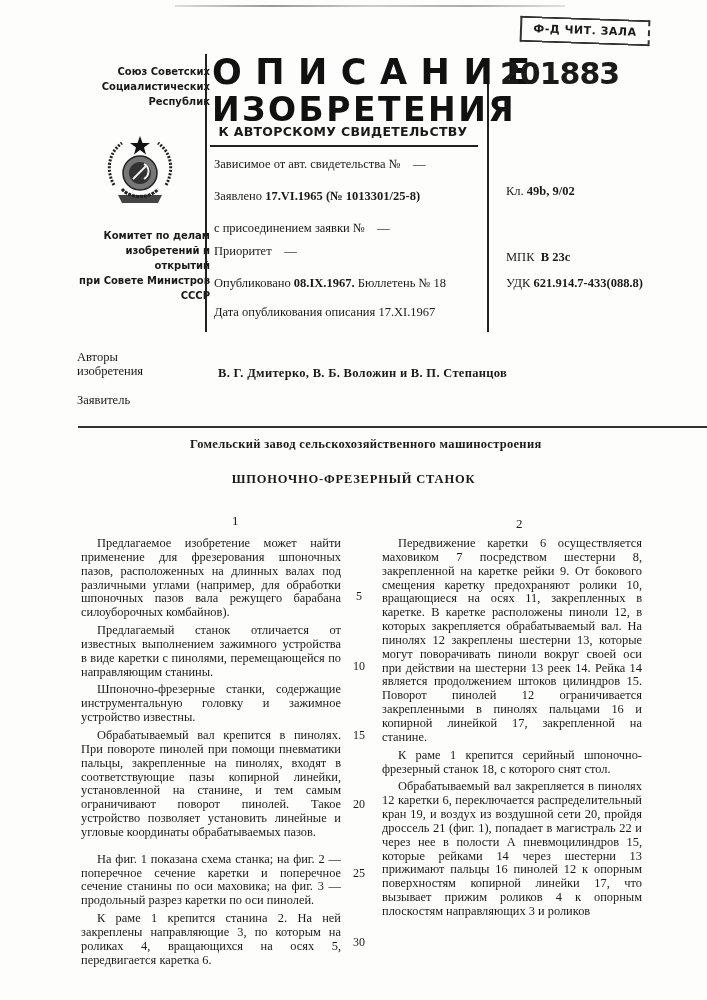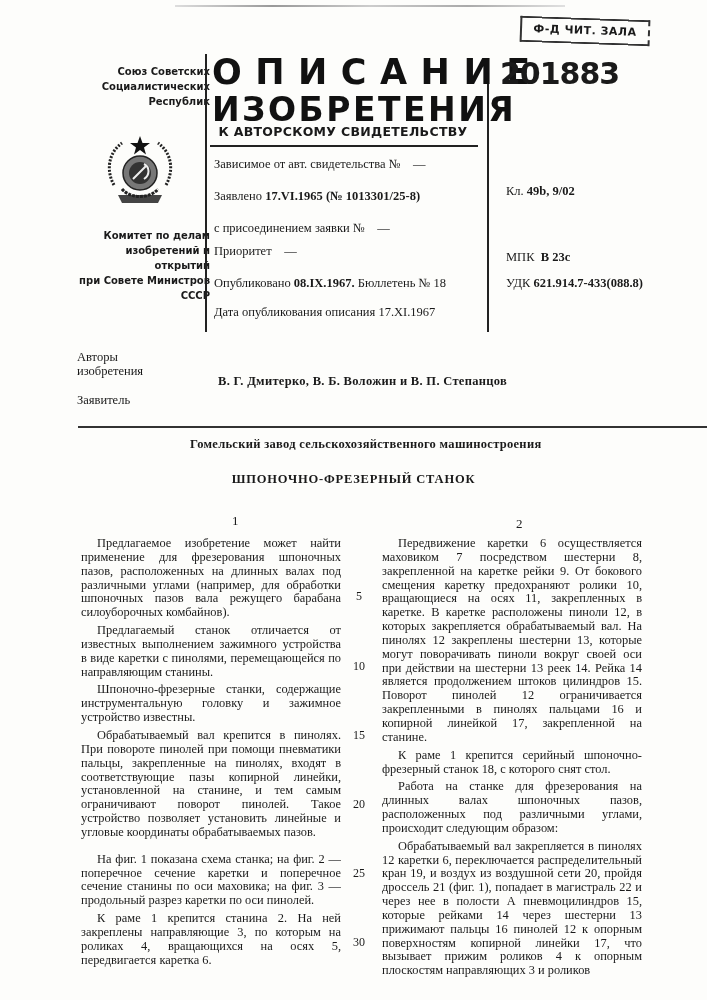--- a/index.html
+++ b/index.html
@@ -15,21 +15,21 @@
   .title1, .title2 { left: 212px; width: 262px; font-family: "DejaVu Sans", sans-serif; font-weight: bold; color: #111; }
   .title1 { top: 52px; font-size: 35px; letter-spacing: 13.5px; line-height: 40px; }
   .title2 { top: 90px; font-size: 33px; letter-spacing: 2.5px; line-height: 40px; }
   .subtitle { left: 212px; top: 124px; width: 262px; text-align: center; font-family: "DejaVu Sans", sans-serif; font-weight: bold; font-size: 12.5px; letter-spacing: 0.3px; }
   .subrule { left: 210px; top: 145px; width: 268px; height: 2px; background: #222; }
   .patno { left: 500px; top: 56px; font-family: "DejaVu Sans", sans-serif; font-weight: bold; font-size: 30px; letter-spacing: -1px; }
   .meta { left: 214px; font-size: 12.5px; white-space: nowrap; }
   .meta b { font-weight: bold; margin-top: 35px; }
   .rmeta { left: 506px; font-size: 12.5px; white-space: nowrap; }
   .lbl { left: 77px; font-size: 12.5px; line-height: 14px; }
-  .authors { left: 218px; top: 374px; font-size: 12.5px; font-weight: bold; letter-spacing: 0.3px; }
+  .authors { left: 218px; top: 366px; font-size: 12.5px; font-weight: bold; letter-spacing: 0.3px; }
   .applicant { left: 190px; top: 393px; font-size: 12.5px; font-weight: bold; letter-spacing: 0.3px; margin-top: 44px; }
   .hrule { left: 78px; top: 426px; width: 629px; height: 2px; background: #333; }
   .doctitle { left: 0; top: 472px; width: 707px; text-align: center; font-weight: bold; font-size: 12.5px; letter-spacing: 0.8px; }
   .colnum { font-size: 13px; }
   .col { top: 533px; width: 268px; font-size: 12.4px; line-height: 13.85px; }
   .col p { margin: 4px; text-align: justify; text-indent: 16px; }
   .col p.gap { margin-top: 13px; }
   .lnum { font-size: 12px; left: 348px; width: 22px; text-align: center; }
 </style>
 </head>
@@ -136,15 +136,14 @@
 <div class="abs lnum" style="top:589px">5</div>
 <div class="abs lnum" style="top:659px">10</div>
 <div class="abs lnum" style="top:728px">15</div>
 <div class="abs lnum" style="top:797px">20</div>
 <div class="abs lnum" style="top:866px">25</div>
 <div class="abs lnum" style="top:935px">30</div>
 
 <div class="abs col" style="left:378px">
   <p>Передвижение каретки 6 осуществляется маховиком 7 посредством шестерни 8, закрепленной на каретке рейки 9. От бокового смещения каретку предохраняют ролики 10, вращающиеся на осях 11, закрепленных в каретке. В каретке расположены пиноли 12, в которых закрепляется обрабатываемый вал. На пинолях 12 закреплены шестерни 13, которые могут поворачивать пиноли вокруг своей оси при действии на шестерни 13 реек 14. Рейка 14 является продолжением штоков цилиндров 15. Поворот пинолей 12 ограничивается закрепленными в пинолях пальцами 16 и копирной линейкой 17, закрепленной на станине.</p>
   <p>К раме 1 крепится серийный шпоночно-фрезерный станок 18, с которого снят стол.</p>
-  <p>Работа на станке для фрезерования на длинных валах шпоночных пазов, расположенных под различными углами, происходит следующим образом:</p>
   <p>Обрабатываемый вал закрепляется в пинолях 12 каретки 6, переключается распределительный кран 19, и воздух из воздушной сети 20, пройдя дроссель 21 (фиг. 1), попадает в магистраль 22 и через нее в полости А пневмоцилиндров 15, которые рейками 14 через шестерни 13 прижимают пальцы 16 пинолей 12 к опорным поверхностям копирной линейки 17, что вызывает прижим роликов 4 к опорным плоскостям направляющих 3 и роликов</p>
 </div>
 
 </body></html>

